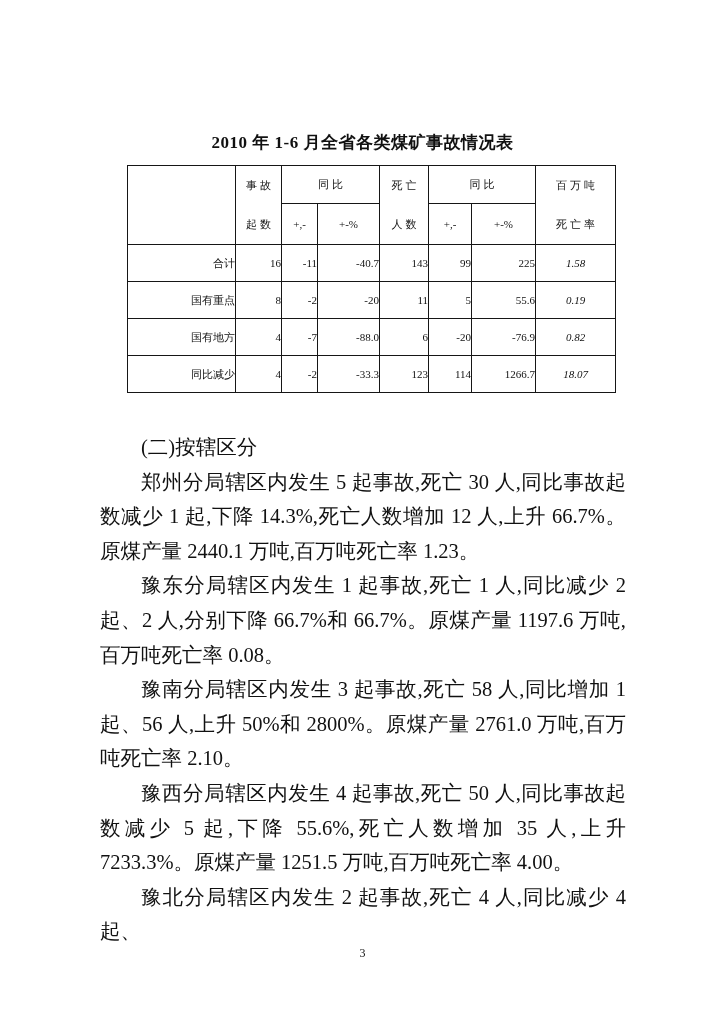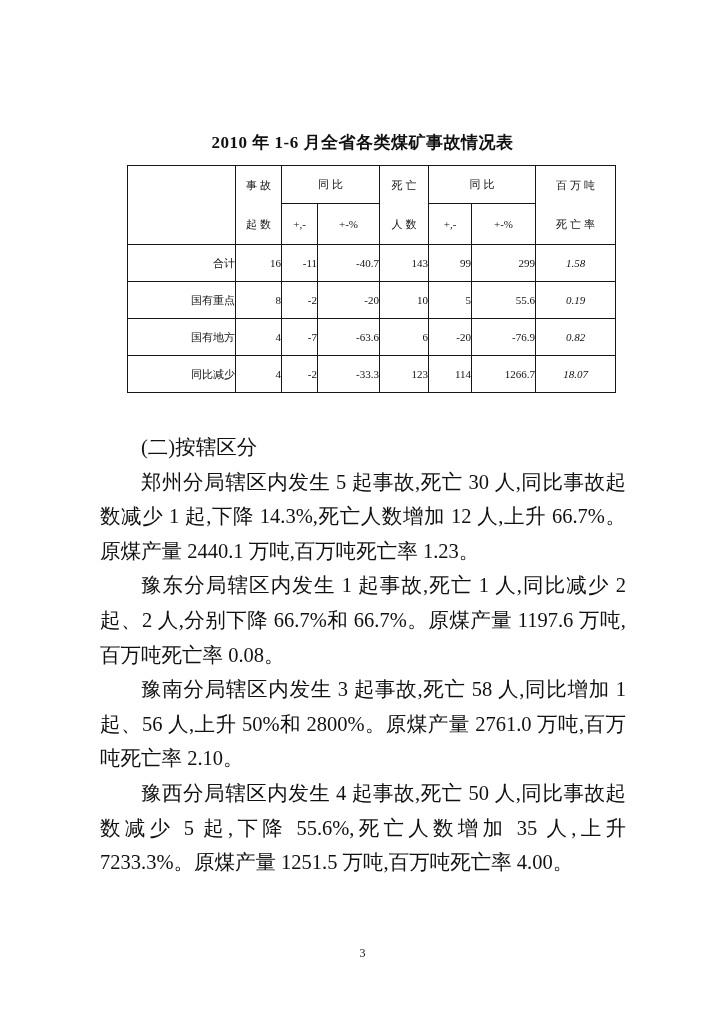--- a/index.html
+++ b/index.html
@@ -115,38 +115,38 @@
       </tr>
     </thead>
     <tbody>
       <tr>
         <td class="cell-label">合计</td>
         <td class="cell-r10">16</td>
         <td class="cell-r8">-11</td>
         <td class="cell-r12">-40.7</td>
         <td class="cell-r10">143</td>
         <td class="cell-r12">99</td>
-        <td class="cell-r10">299</td>
+        <td class="cell-r10">225</td>
         <td class="cell-center">1.58</td>
       </tr>
       <tr>
         <td class="cell-label">国有重点</td>
         <td class="cell-r10">8</td>
         <td class="cell-r8">-2</td>
         <td class="cell-r12">-20</td>
-        <td class="cell-r10">10</td>
+        <td class="cell-r10">11</td>
         <td class="cell-r12">5</td>
         <td class="cell-r10">55.6</td>
         <td class="cell-center">0.19</td>
       </tr>
       <tr>
         <td class="cell-label">国有地方</td>
         <td class="cell-r10">4</td>
         <td class="cell-r8">-7</td>
-        <td class="cell-r12">-63.6</td>
+        <td class="cell-r12">-88.0</td>
         <td class="cell-r10">6</td>
         <td class="cell-r12">-20</td>
         <td class="cell-r10">-76.9</td>
         <td class="cell-center">0.82</td>
       </tr>
       <tr>
         <td class="cell-label">同比减少</td>
         <td class="cell-r10">4</td>
         <td class="cell-r8">-2</td>
         <td class="cell-r12">-33.3</td>
@@ -157,17 +157,18 @@
       </tr>
     </tbody>
   </table>
 
   <div class="section">
     <p class="sec-heading">(二)按辖区分</p>
     <p>郑州分局辖区内发生 5 起事故,死亡 30 人,同比事故起数减少 1 起,下降 14.3%,死亡人数增加 12 人,上升 66.7%。原煤产量 2440.1 万吨,百万吨死亡率 1.23。</p>
     <p>豫东分局辖区内发生 1 起事故,死亡 1 人,同比减少 2 起、2 人,分别下降 66.7%和 66.7%。原煤产量 1197.6 万吨,百万吨死亡率 0.08。</p>
     <p>豫南分局辖区内发生 3 起事故,死亡 58 人,同比增加 1 起、56 人,上升 50%和 2800%。原煤产量 2761.0 万吨,百万吨死亡率 2.10。</p>
     <p>豫西分局辖区内发生 4 起事故,死亡 50 人,同比事故起数减少 5 起,下降 55.6%,死亡人数增加 35 人,上升 7233.3%。原煤产量 1251.5 万吨,百万吨死亡率 4.00。</p>
+    <p>豫北分局辖区内发生 2 起事故,死亡 4 人,同比减少 4 起、</p>
   </div>
 
   <div class="page-number">3</div>
 
 </div>
 
 </body></html>

